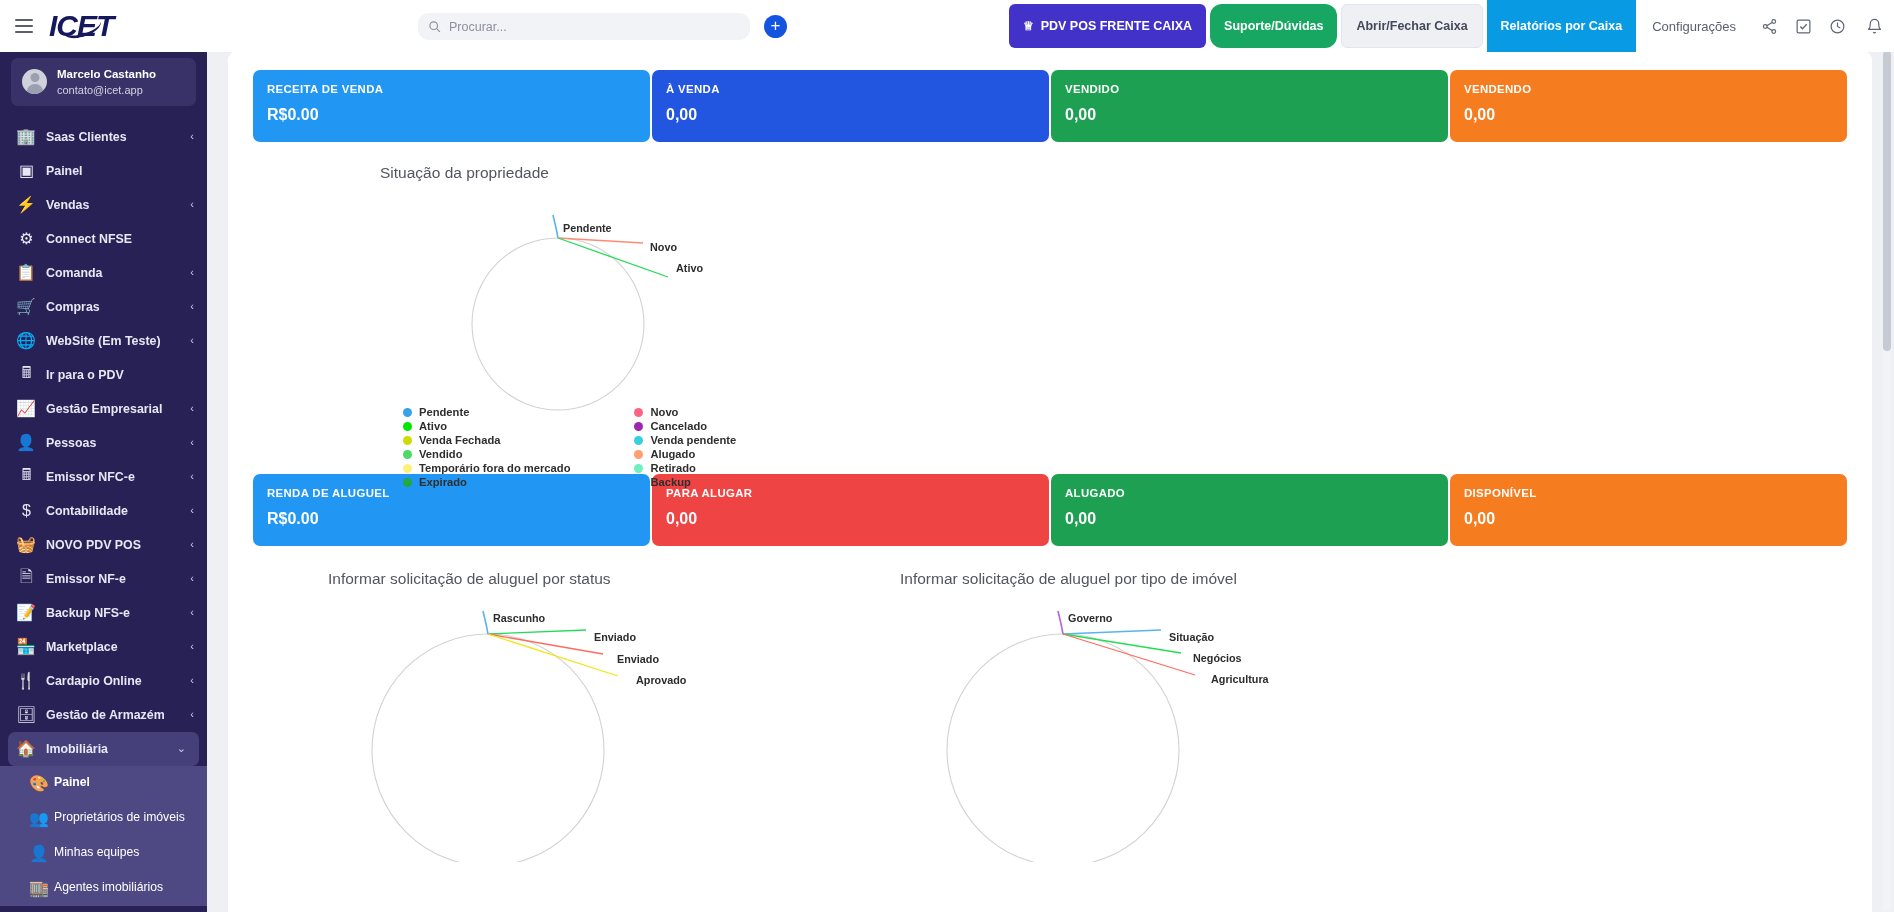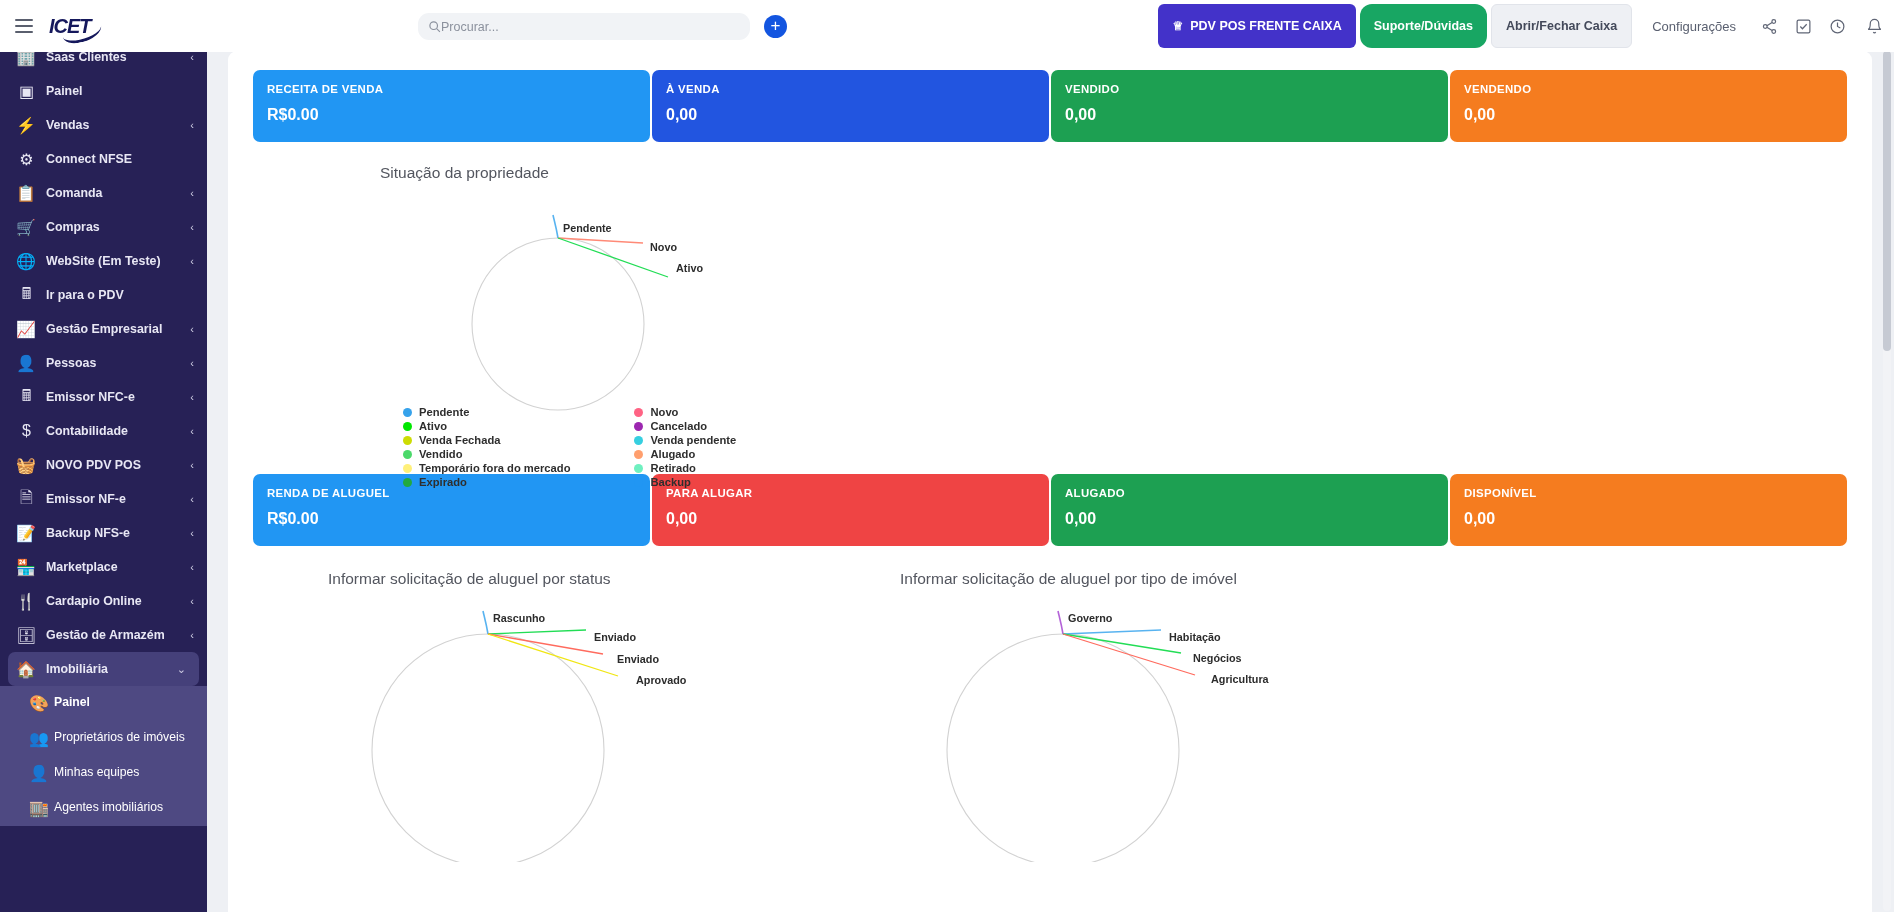--- a/index.html
+++ b/index.html
@@ -23,21 +23,21 @@
     width: 18px; height: 14px;
     margin-left: 15px; margin-right: 16px;
     display: flex; flex-direction: column; justify-content: space-between;
     cursor: pointer;
   }
   .hamburger span { display:block; height: 1.6px; background: #5a5f6e; border-radius: 2px; }
 
   .brand-logo {
     font-family: "Liberation Sans", sans-serif;
     font-weight: 800; font-style: italic;
-    font-size: 20px; letter-spacing: -1px;
+    font-size: 30px; letter-spacing: -1px;
     color: #15185c;
     position: relative; line-height: 1;
     padding-right: 4px;
   }
   .brand-logo .swoosh {
     position: absolute; left: 13px; top: 4px;
     width: 40px; height: 22px;
     border-bottom: 3px solid #15185c;
     border-radius: 0 0 60% 40%;
     transform: rotate(-12deg);
@@ -46,21 +46,21 @@
 
   .search-wrap {
     position: absolute; left: 418px; top: 13px;
     display: flex; align-items: center; gap: 14px;
   }
   .search-box {
     width: 332px; height: 27px;
     background: #f1f3f6;
     border-radius: 11px;
     display: flex; align-items: center;
-    padding: 0 10px; gap: 0;
+    padding: 0 10px; gap: 8px;
   }
   .search-box svg { flex: none; }
   .search-box input {
     border: none; outline: none; background: transparent;
     font-family: "Liberation Sans", sans-serif;
     font-size: 12.5px; color: #5d6370; width: 100%;
   }
   .search-box input::placeholder { color: #8b919d; }
   .plus-btn {
     width: 23px; height: 23px; border-radius: 50%;
@@ -241,20 +241,21 @@
     <div class="plus-btn">+</div>
   </div>
 
   <div class="nav-actions">
     <div class="nav-btn pdv">
       <span class="crown">♕</span>
       <span>PDV POS FRENTE CAIXA</span>
     </div>
     <div class="nav-btn suporte">Suporte/Dúvidas</div>
     <div class="nav-btn abrir">Abrir/Fechar Caixa</div>
+    <div class="nav-btn relatorios">Relatórios por Caixa</div>
     <div class="nav-link">Configurações</div>
     <div class="icon-btn">
       <svg width="17" height="17" viewBox="0 0 24 24" fill="none" stroke="#5f6575" stroke-width="1.7">
         <circle cx="18" cy="5" r="2.6"></circle>
           <circle cx="6" cy="12" r="2.6"></circle>
           <circle cx="18" cy="19" r="2.6"></circle>
         <line x1="8.3" y1="10.8" x2="15.7" y2="6.2"></line>
           <line x1="8.3" y1="13.2" x2="15.7" y2="17.8"></line>
       </svg>
     </div>
@@ -273,20 +274,27 @@
     <div class="icon-btn" style="width:40px">
       <svg width="17" height="17" viewBox="0 0 24 24" fill="none" stroke="#5f6575" stroke-width="1.7">
         <path d="M18 8a6 6 0 1 0-12 0c0 7-3 8-3 8h18s-3-1-3-8"></path>
           <path d="M10.3 20a2 2 0 0 0 3.4 0"></path>
       </svg>
     </div>
   </div>
 </div>
 
 <div class="sidebar">
+  <div class="profile-card">
+    <div class="avatar"></div>
+    <div>
+      <div class="profile-name">Marcelo Castanho</div>
+      <div class="profile-email">contato@icet.app</div>
+    </div>
+  </div>
   <ul class="menu" id="menu-list">
       <li class="menu-item">
         <span class="mi-icon">🏢</span>
         <span class="mi-label">Saas Clientes</span>
         <span class="chev">‹</span>
       </li>
       <li class="menu-item">
         <span class="mi-icon">▣</span>
         <span class="mi-label">Painel</span>
         <span class="chev"></span>
@@ -527,21 +535,21 @@
       <div class="chart-block" style="width:640px; position:relative;">
         <div class="chart-title" style="margin-left:32px;">Informar solicitação de aluguel por tipo de imóvel</div>
         <svg width="640" height="260" style="position:absolute; left:-35px; top:32px;">
           <circle cx="230" cy="148" r="116" fill="none" stroke="#d2d2d2" stroke-width="1.1"></circle>
           <path d="M230 32 C 228 20, 226 14, 225 9" fill="none" stroke="#b463d8" stroke-width="1.6"></path>
           <line x1="230" y1="32" x2="328" y2="28" stroke="#58b3f0" stroke-width="1.3"></line>
           <line x1="230" y1="32" x2="348" y2="51" stroke="#22dd55" stroke-width="1.3"></line>
           <line x1="230" y1="32" x2="362" y2="73" stroke="#ff6b5e" stroke-width="1.3"></line>
         </svg>
         <div class="pie-labels" style="left:200px; top:42px;">Governo</div>
-        <div class="pie-labels" style="left:301px; top:61px;">Habitação</div>
+        <div class="pie-labels" style="left:301px; top:61px;">Situação</div>
         <div class="pie-labels" style="left:325px; top:82px;">Negócios</div>
         <div class="pie-labels" style="left:343px; top:103px;">Agricultura</div>
       </div>
 
     </div>
   </div>
 
   <div class="scrollbar-track"></div>
   <div class="scrollbar-thumb"></div>
 </div>

